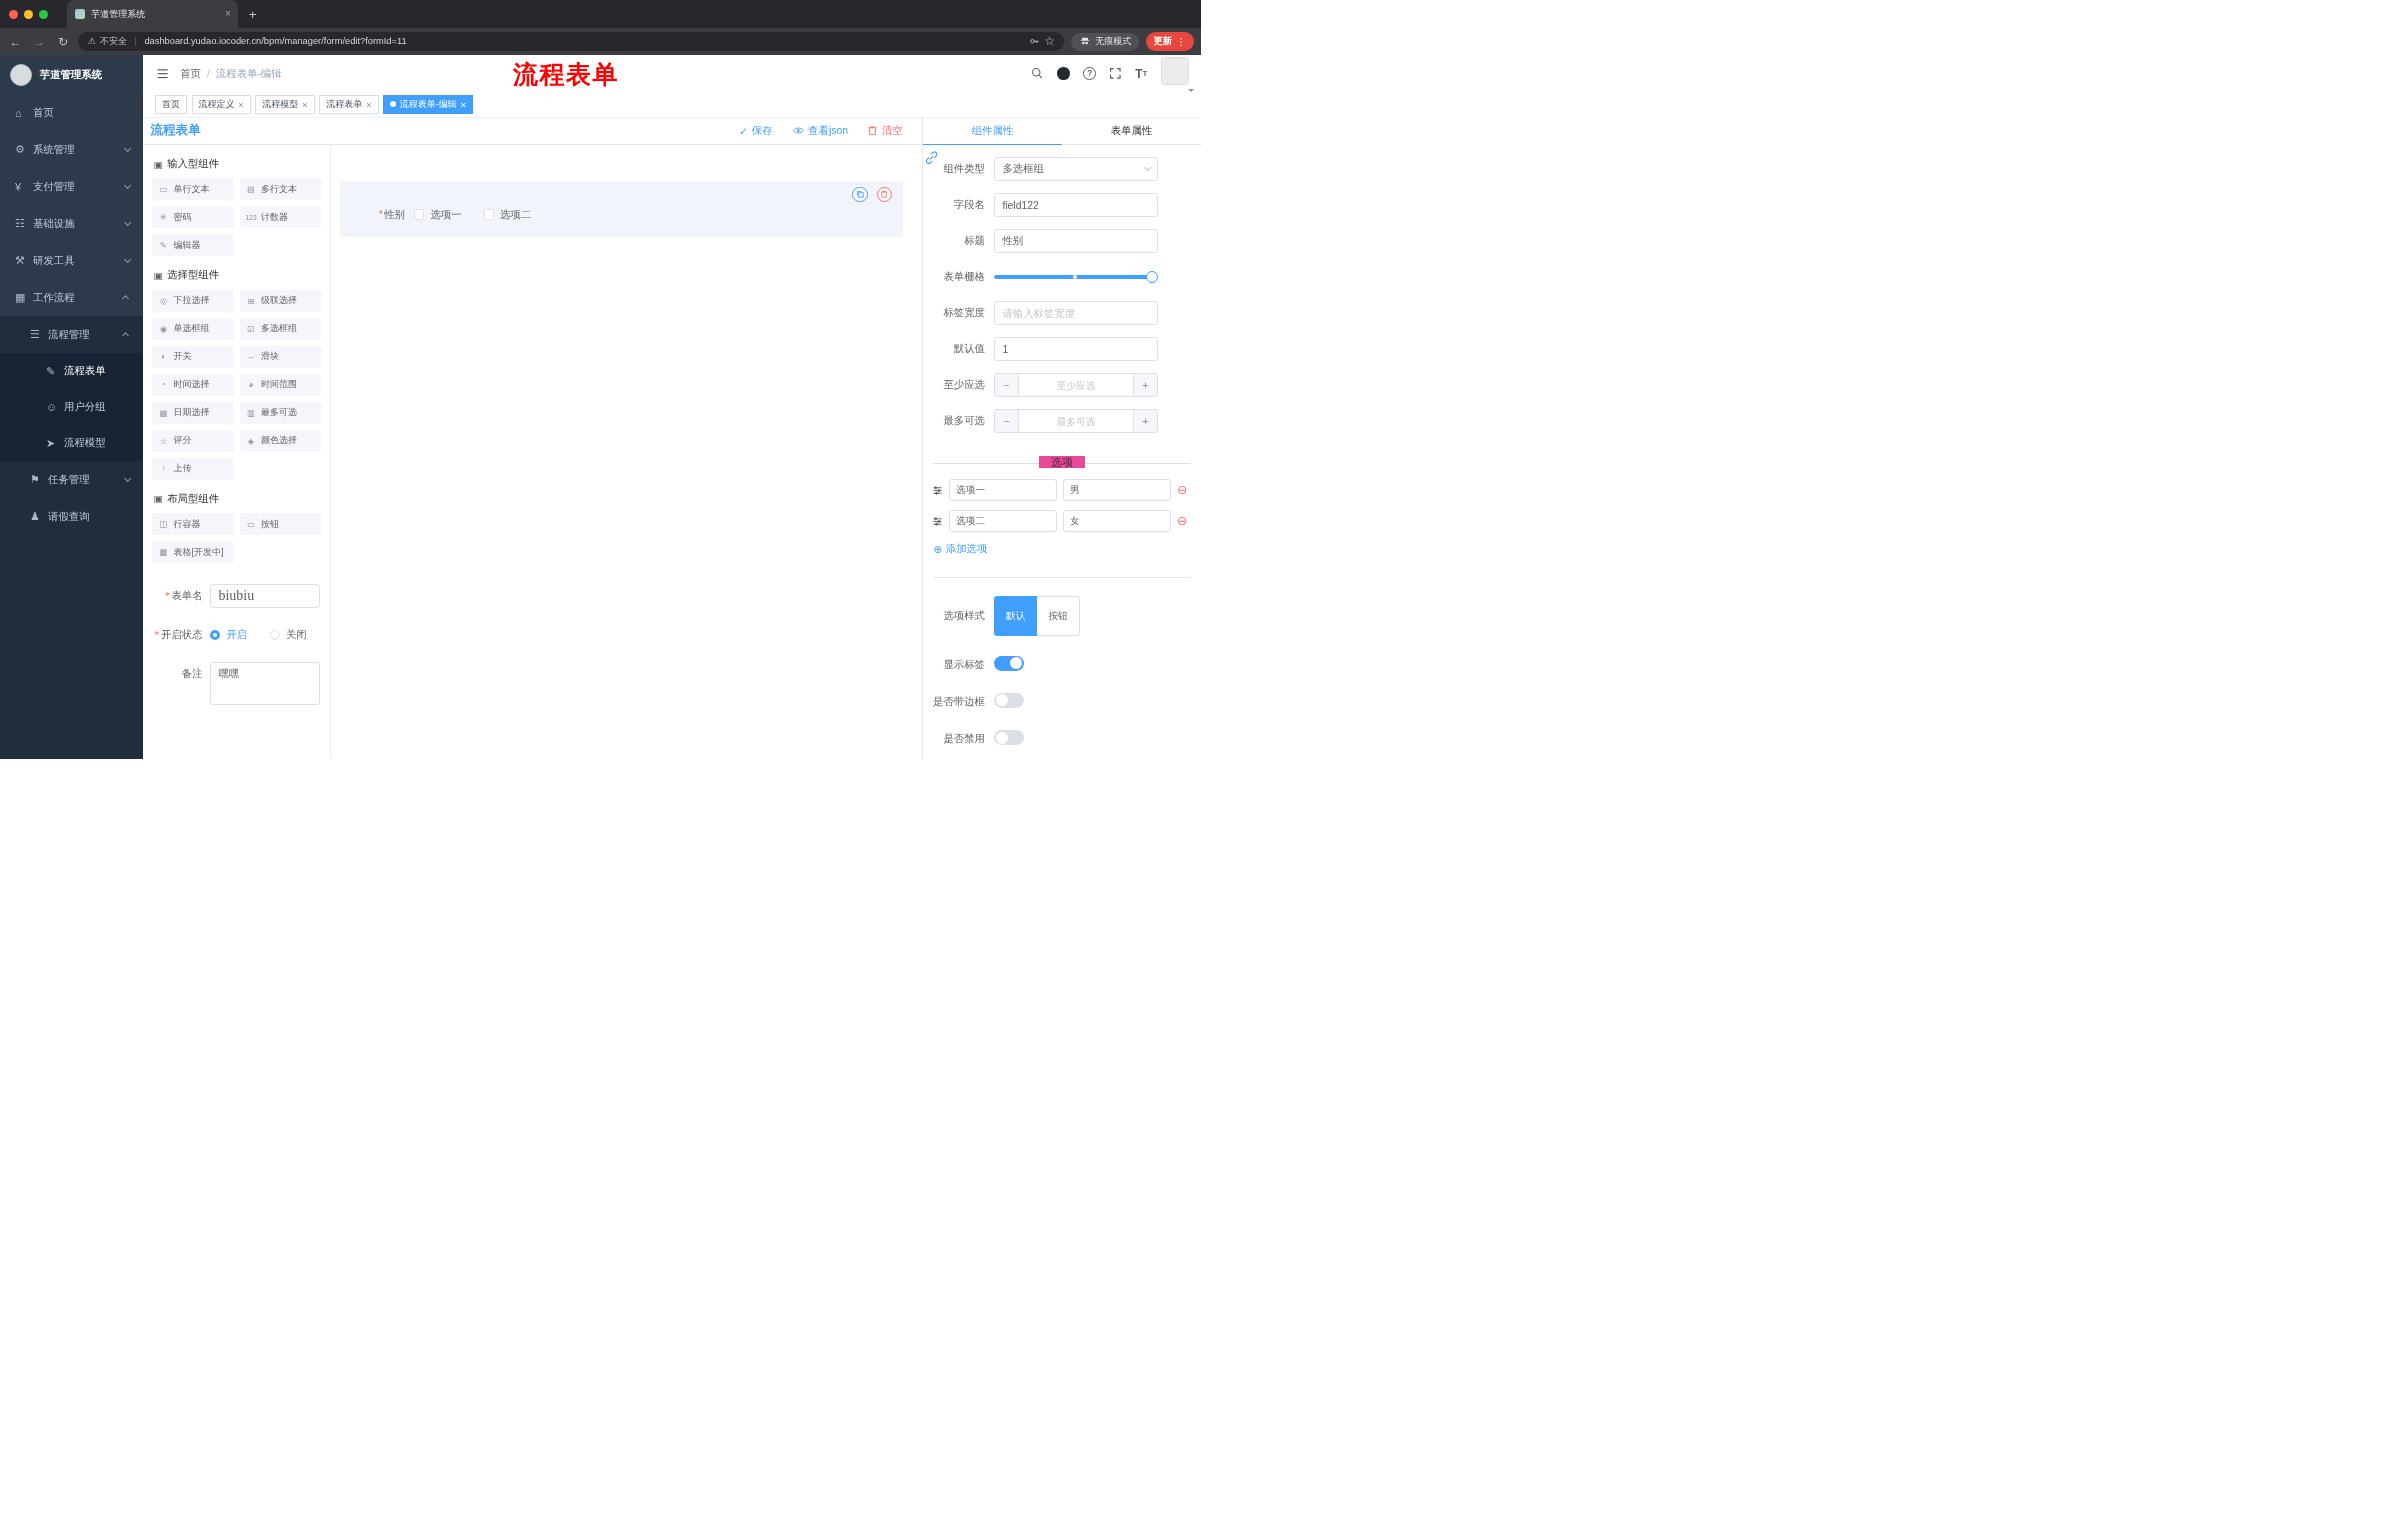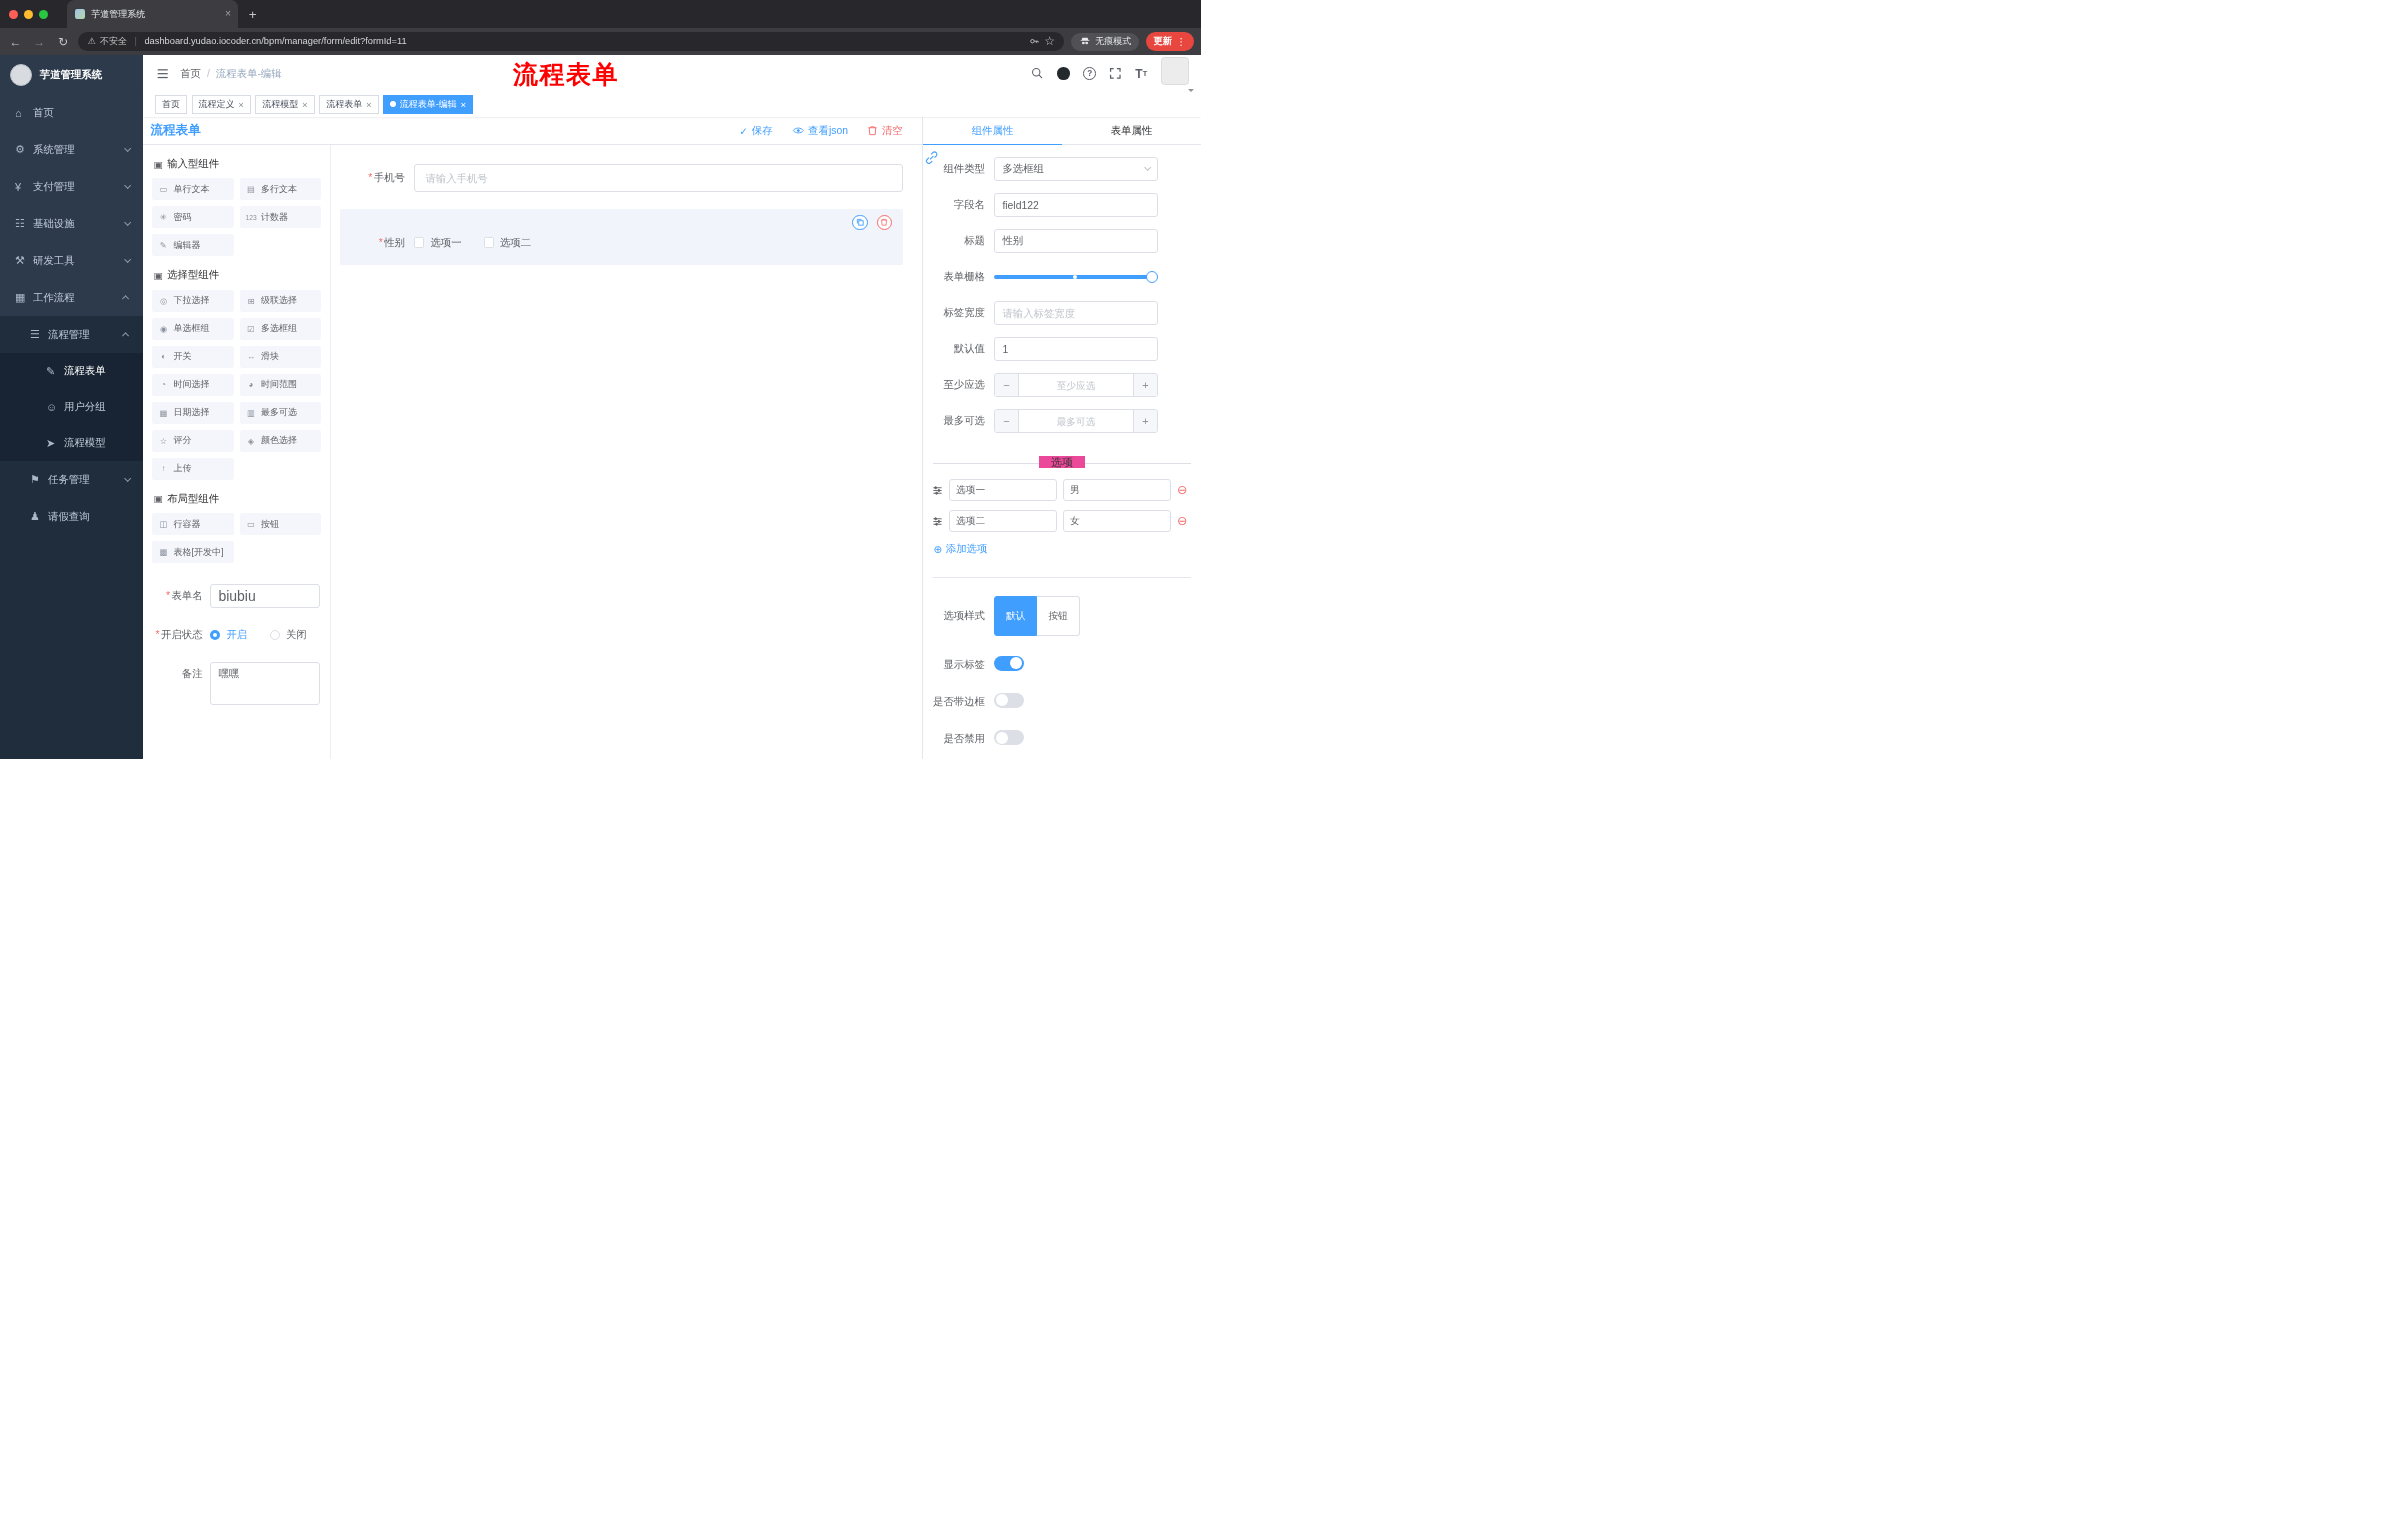--- a/index.html
+++ b/index.html
@@ -91,21 +91,21 @@
   .act.red { color:#f56c6c; }
   .dz-body { flex:1; display:flex; min-height:0; }
 
   
   .cpanel { width:188px; border-right:0.7px solid #eceef3; padding:0 9px; flex:none; overflow:hidden; }
   .grp-title { display:flex; align-items:center; gap:4.5px; font-size:10.4px; color:#303133; margin:12px 1.5px 7.4px; }
   .grp-title .gi { font-size:9.7px; color:#606266; }
   .cgrid { display:flex; flex-wrap:wrap; gap:6px; }
   .citem { width:calc(50% - 3px); height:22px; background:#f4f6fb; border-radius:2.2px; display:flex; align-items:center; gap:4.5px; padding:0 6px; font-size:9px; color:#606266; cursor:move; }
   .citem .ci { width:11px; font-size:8.2px; color:#8a909c; text-align:center; flex:none; }
-  .meta { margin-top:21px; font-size:10.4px; color:#606266; }
+  .meta { margin-top:21px; font-size:10.4px; color:#606266;font-family:Liberation Serif, serif; }
   .meta-row { display:flex; margin-bottom:15px; }
   .meta-lb { width:58px; text-align:right; padding-right:7.4px; line-height:24px; flex:none; white-space:nowrap; }
   .req { color:#f56c6c; margin-right:1.5px; }
   .t-input { height:24px; border:0.7px solid #dcdfe6; border-radius:3px; padding:0 7.4px; font-size:14px; color:#606266; font-family:inherit; outline:none; background:#fff; }
   .meta .t-input { width:110px; }
   .meta textarea { width:110px; height:43px; border:0.7px solid #dcdfe6; border-radius:3px; padding:3.7px 7.4px; font-size:10.4px; color:#606266; font-family:inherit; resize:none; outline:none; }
   .radio-line { display:flex; align-items:center; gap:6px; line-height:24px; }
   .radio { width:10.4px; height:10.4px; border-radius:50%; border:0.7px solid #dcdfe6; background:#fff; display:inline-block; flex:none; }
   .radio.on { border:3px solid #409eff; }
   .radio-lb.on { color:#409eff; }
@@ -511,24 +511,20 @@
                   </span>
                 </div>
                 <div class="meta-row">
                   <span class="meta-lb">备注</span>
                   <textarea style="">嘿嘿</textarea>
                 </div>
               </div>
             </div>
 
             <div class="canvas">
-              <div class="fld-row">
-                <span class="fld-lb"><span class="req">*</span><span>手机号</span></span>
-                <input class="fld-input" placeholder="请输入手机号" style="">
-              </div>
               <div class="sel-block">
                 <div class="blk-tools">
                   <span class="circ b">
                     <svg width="8.2" height="8.2" viewBox="0 0 24 24" fill="none" stroke="#409eff" stroke-width="2.6">
                         <rect x="8" y="8" width="13" height="13"></rect>
                         <path d="M16 4H4v12"></path>
                       </svg>
                   </span>
                   <span class="circ r">
                     <svg width="8.2" height="8.2" viewBox="0 0 24 24" fill="none" stroke="#f56c6c" stroke-width="2.4">

